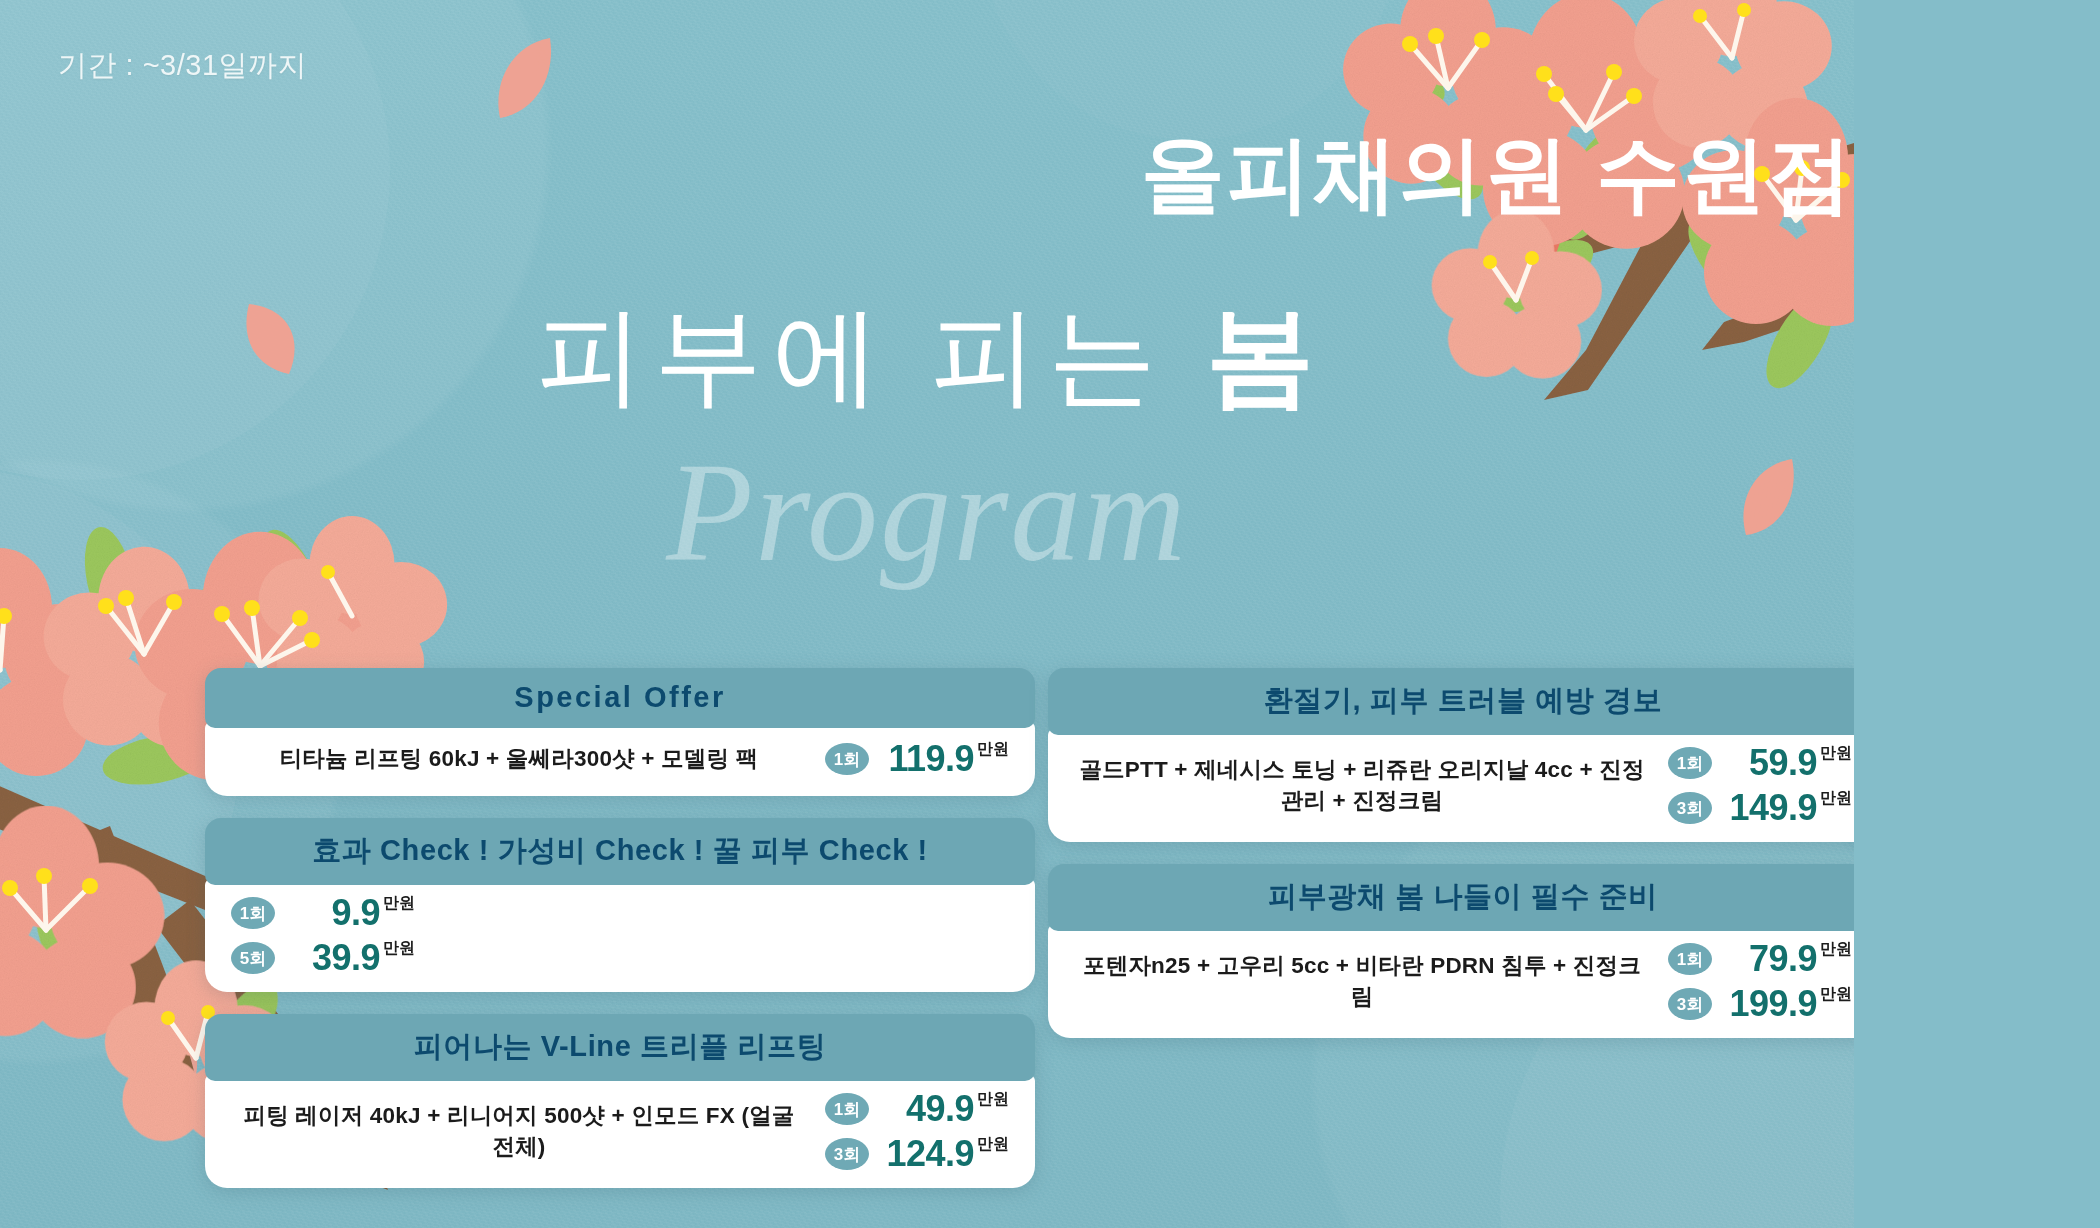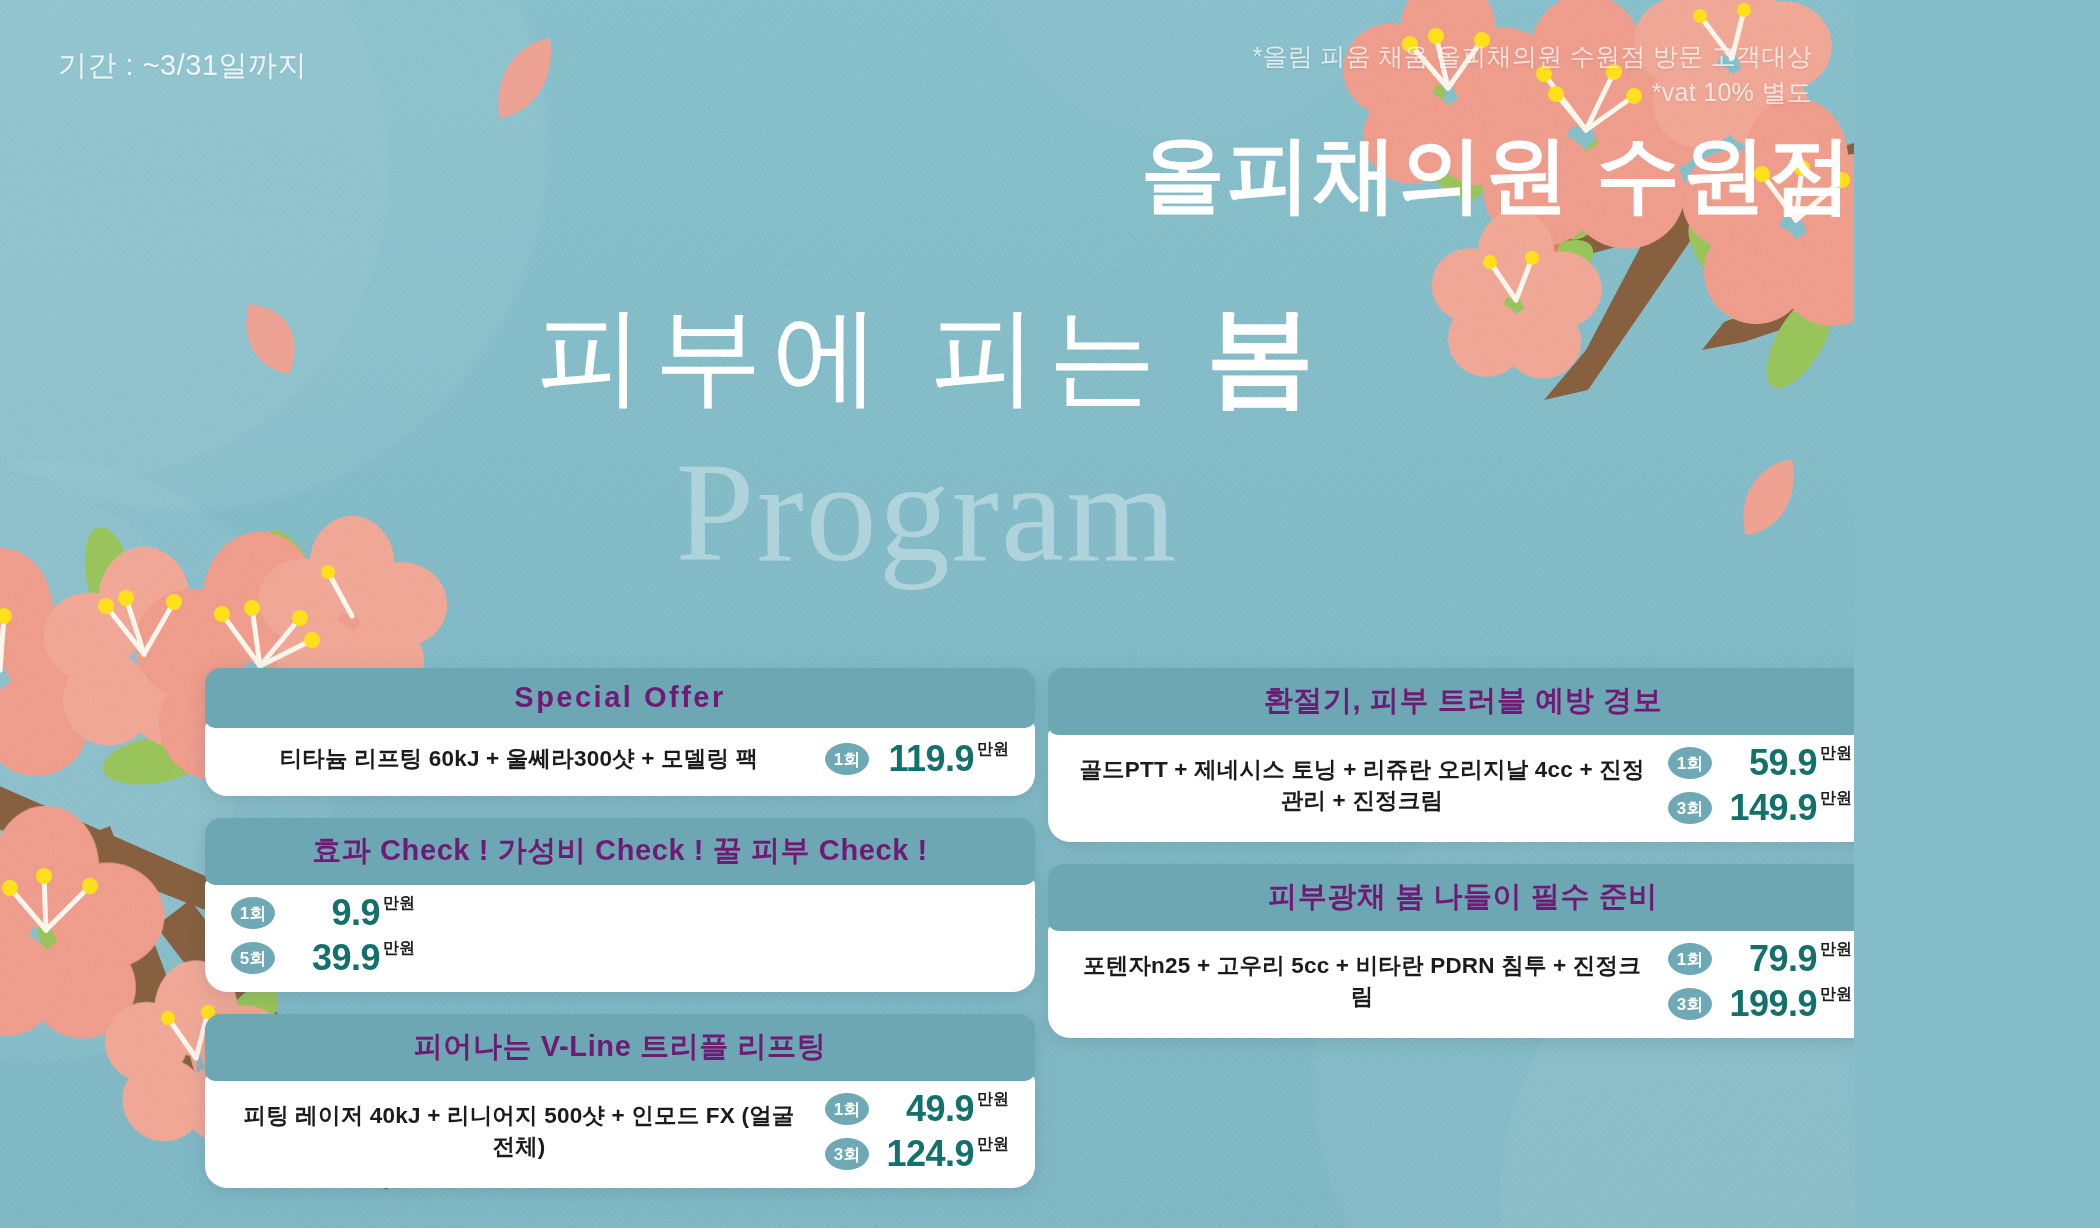--- a/index.html
+++ b/index.html
@@ -56,38 +56,38 @@
     position:absolute; left:0; right:0; top:284px;
     text-align:center; color:#ffffff;
     font-size:108px; font-weight:300; letter-spacing:10px;
     z-index:6;
   }
   .slogan .em{ font-weight:700; letter-spacing:4px; }
   .script{
     position:absolute; left:0; right:0; top:430px;
     text-align:center;
     font-family:"Liberation Serif", serif;
-    font-weight:400;
+    font-style:italic; font-weight:400;
     font-size:142px; letter-spacing:2px;
     color:rgba(255,255,255,.36);
     z-index:5;
   }
 
   
   .col{ position:absolute; z-index:8; }
   .col-left{ left:205px; top:668px; width:830px; }
   .col-right{ left:1048px; top:668px; width:830px; }
 
   .card{ margin-bottom:22px; filter:drop-shadow(0 4px 9px rgba(40,80,95,.18)); }
   .card-head{
     background:#6da7b4;
     border-radius:16px 16px 10px 10px;
     padding:13px 20px 14px;
     text-align:center;
-    color:#701a75; font-weight:700;
+    color:#0c4a6e; font-weight:700;
     font-size:29px; letter-spacing:.6px;
     position:relative; z-index:2;
   }
   .card-head.wide{ letter-spacing:2.5px; }
   .card-body{
     background:#ffffff;
     border-radius:6px 6px 22px 22px;
     margin-top:-6px;
     padding:16px 26px 16px 26px;
     display:flex; align-items:center;
@@ -328,24 +328,20 @@
   </svg>
   <svg class="petal-float" style="left:148px;top:1048px;width:52px;height:70px;" viewBox="0 0 52 70">
     <path d="M48 4 C54 34 36 64 6 68 C0 38 16 10 48 4 Z" fill="#f3a08f" opacity=".9"></path>
   </svg>
   <svg class="petal-float" style="left:1905px;top:160px;width:46px;height:62px;" viewBox="0 0 46 62">
     <path d="M42 4 C48 30 32 56 6 60 C0 34 14 8 42 4 Z" fill="#f3a08f" opacity=".85"></path>
   </svg>
 
   <div class="period">기간 : ~3/31일까지</div>
 
-  <div class="notice">
-    <div>*올림 피움 채움 올피채의원 수원점 방문 고객대상</div>
-    <div>*vat 10% 별도</div>
-  </div>
 
   <div class="brand">올피채의원 수원점</div>
   <div class="slogan">
     <span>피부에 피는</span>
     <span class="em">봄</span>
   </div>
   <div class="script">Program</div>
 
   <div class="col col-left">
 

